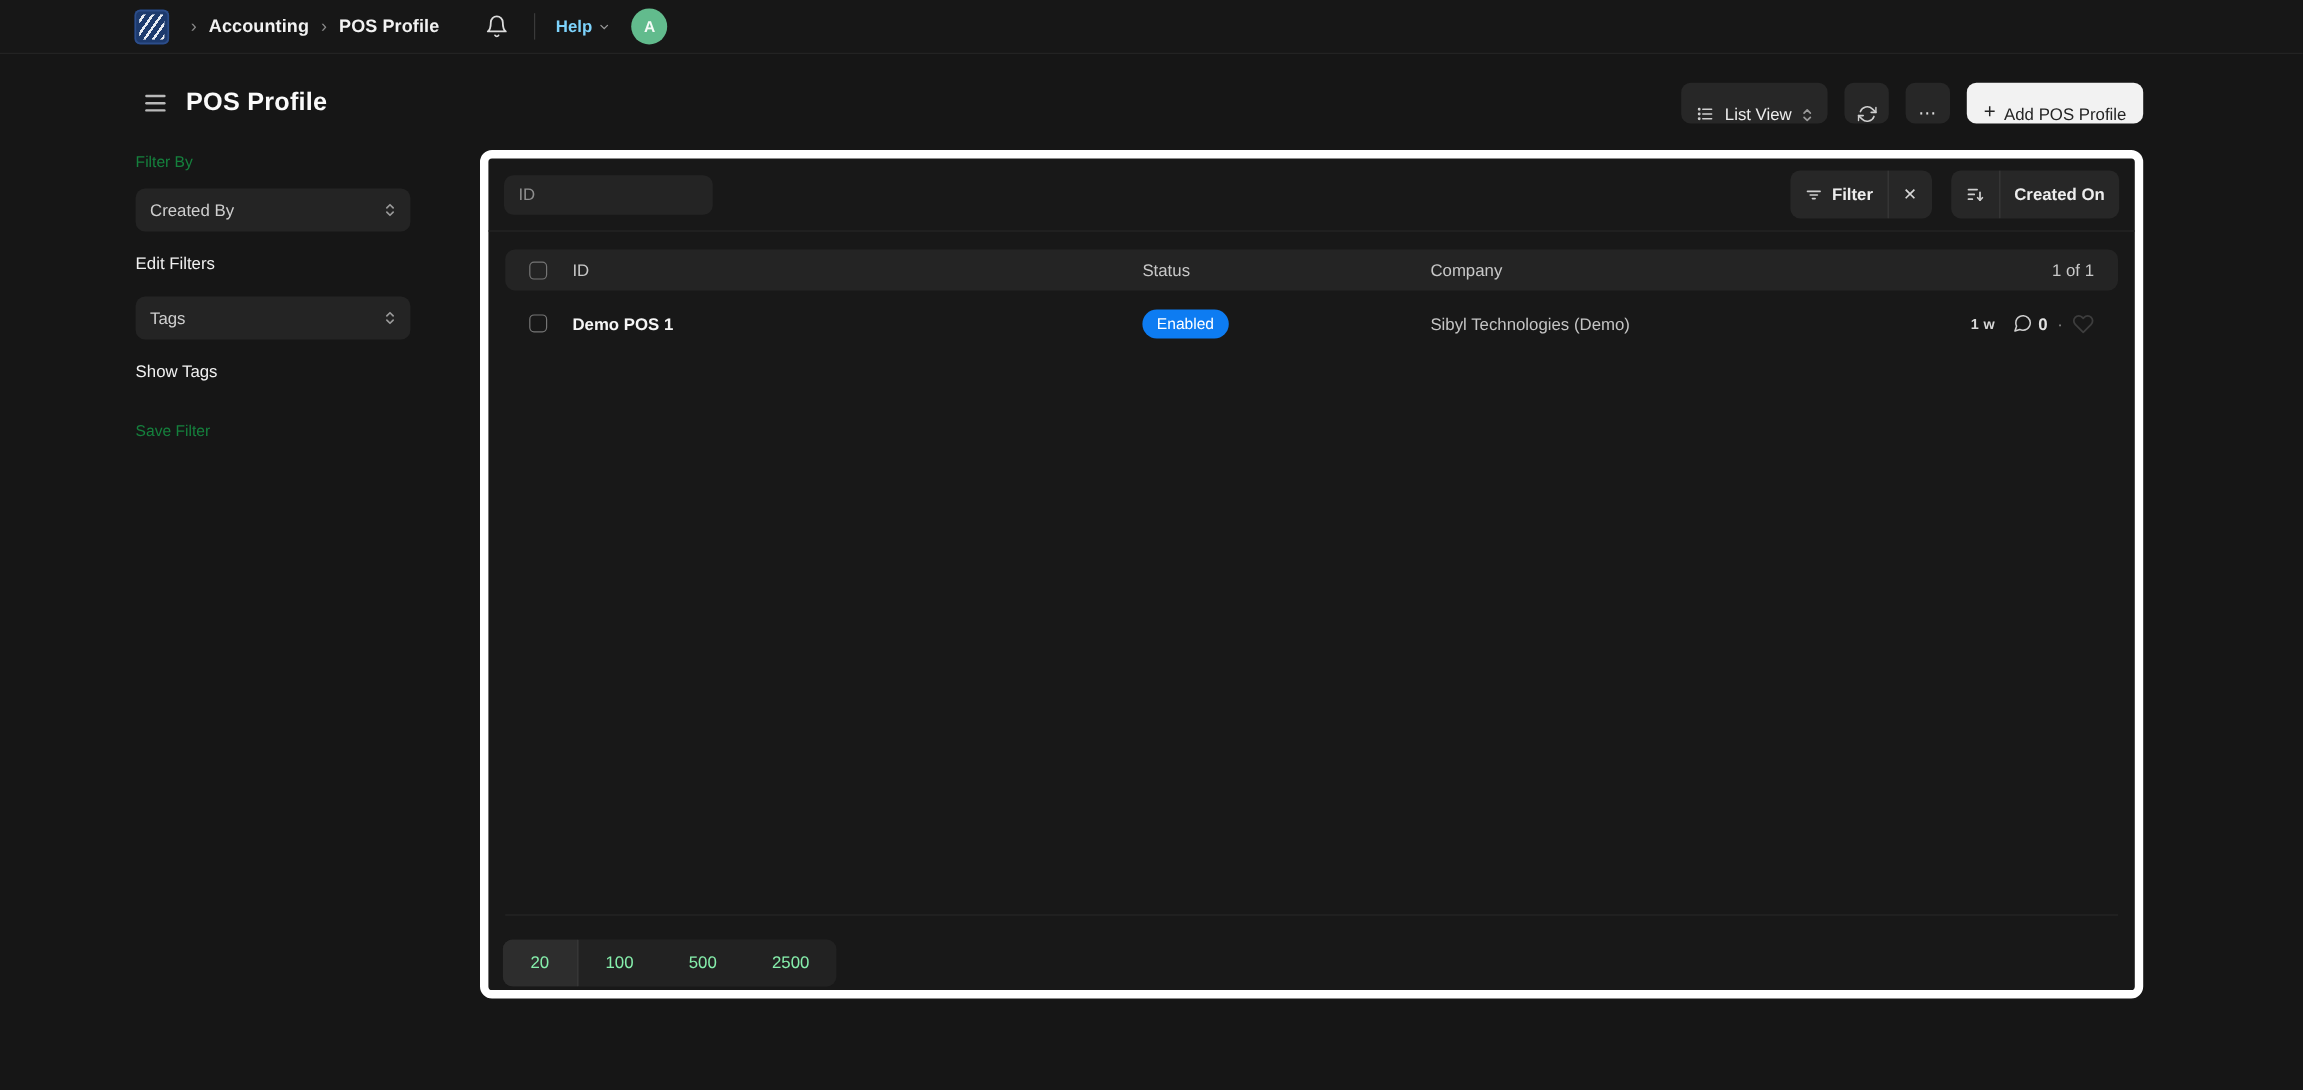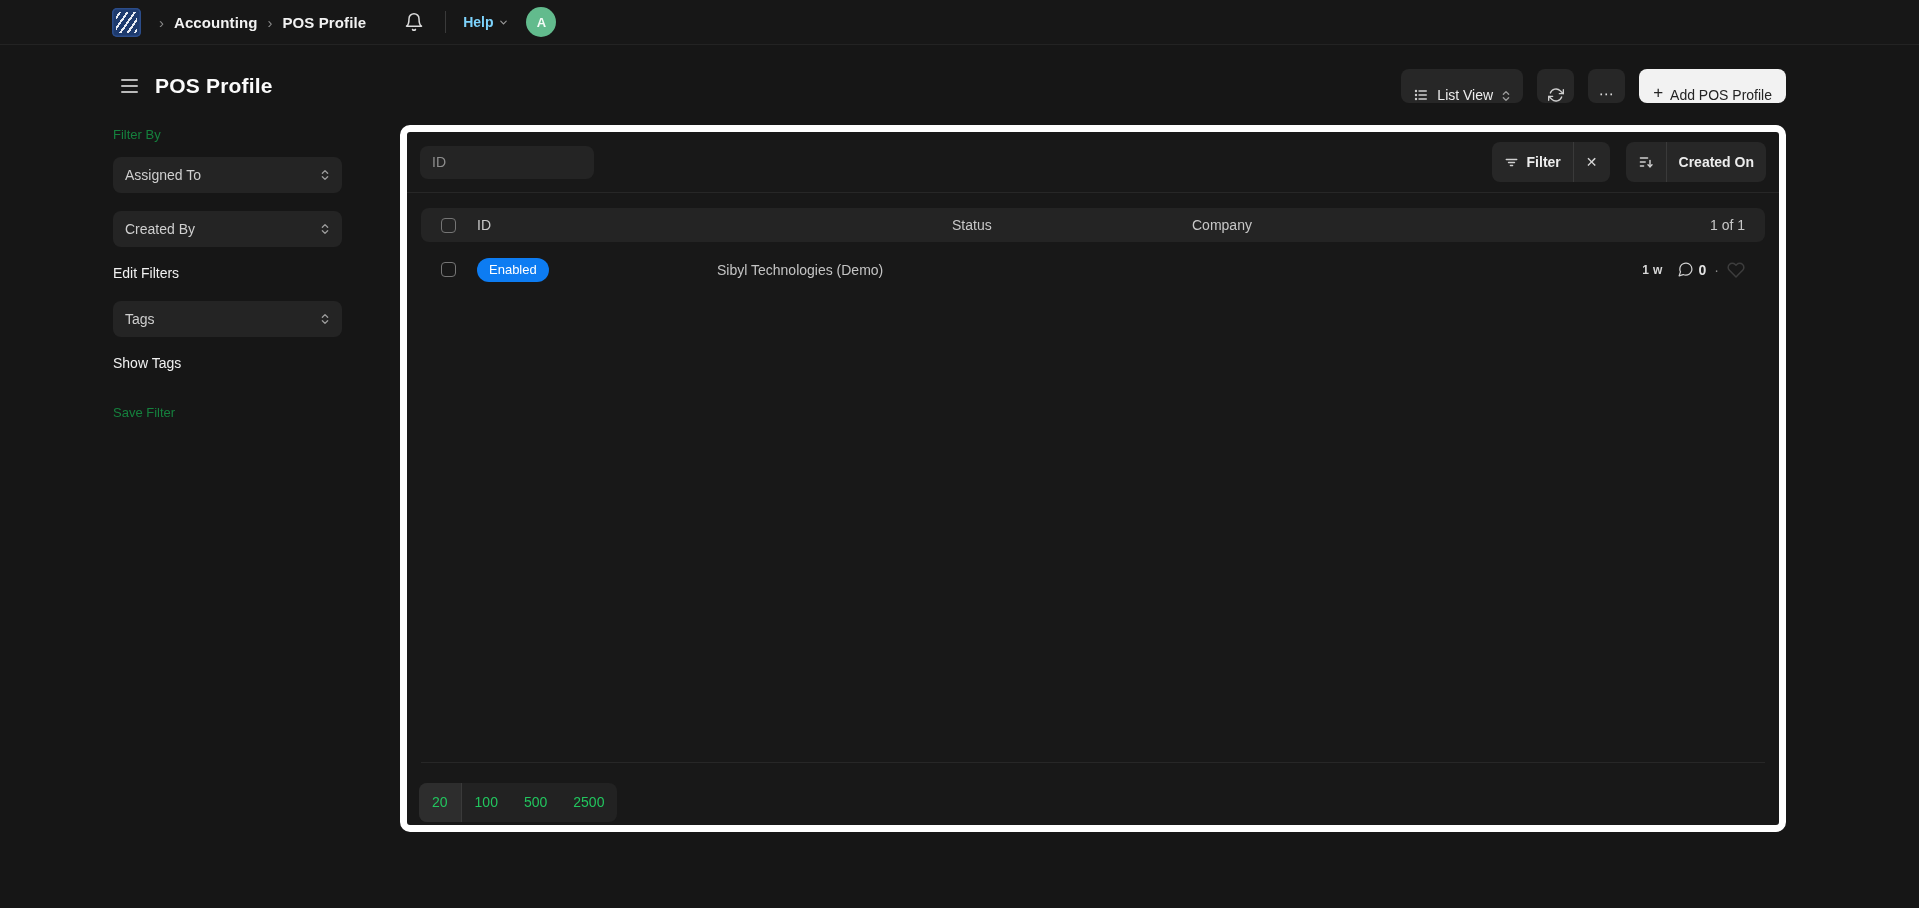--- a/index.html
+++ b/index.html
@@ -142,22 +142,22 @@
   .heart { color:#3d3d3d; cursor:pointer; }
 
   .panel-spacer { flex:1; }
   .panel-footer { border-top:1px solid #272727; margin:0 14px; }
   .pager-row { padding:16px 5px 0 12px; height:62px; display:flex; align-items:center; }
   .page-len-group {
     display:flex; align-items:stretch; height:39px; background:#222222;
     border-radius:8px; overflow:hidden;
   }
   .page-len {
-    display:flex; align-items:center; padding:0 13px; font-size:14px;
-    color:#22c55e; cursor:pointer;
+    display:flex; align-items:center; padding:0 23px; font-size:14px;
+    color:#86efac; cursor:pointer;
   }
   .page-len.selected { background:#2d2d2d; border-right:1px solid #3a3a3a; }
 </style>
 </head>
 <body>
 
 <header class="navbar">
   <div class="logo">
     <div class="stripes"></div>
   </div>
@@ -237,29 +237,20 @@
       <span>Add POS Profile</span>
     </button>
   </div>
 </div>
 
 <div class="content">
 
   <aside class="sidebar">
     <div class="side-label">Filter By</div>
 
-    <div class="side-select">
-      <span>Assigned To</span>
-      <span class="chev">
-        <svg width="10" height="14" viewBox="0 0 10 16" fill="none" stroke="#9a9a9a" stroke-width="1.6" stroke-linecap="round" stroke-linejoin="round">
-            <polyline points="2 6 5 3 8 6"></polyline>
-            <polyline points="2 10 5 13 8 10"></polyline>
-          </svg>
-      </span>
-    </div>
 
     <div class="side-select">
       <span>Created By</span>
       <span class="chev">
         <svg width="10" height="14" viewBox="0 0 10 16" fill="none" stroke="#9a9a9a" stroke-width="1.6" stroke-linecap="round" stroke-linejoin="round">
             <polyline points="2 6 5 3 8 6"></polyline>
             <polyline points="2 10 5 13 8 10"></polyline>
           </svg>
       </span>
     </div>
@@ -330,20 +321,21 @@
         <span class="c-id">ID</span>
         <span class="c-status">Status</span>
         <span class="c-company">Company</span>
         <span class="c-meta">1 of 1</span>
       </div>
 
       <div class="lrow lrow-data">
         <span class="c-check">
             <span class="checkbox"></span>
           </span>
+        <span class="c-id"><a class="row-id">Demo POS 1</a></span>
         <span class="c-status"><span class="pill">Enabled</span></span>
         <span class="c-company"><span class="row-company">Sibyl Technologies (Demo)</span></span>
         <span class="c-meta">
           <span class="meta-age">1 w</span>
           <span class="meta-comments">
             <span>
               <svg width="17" height="17" viewBox="0 0 24 24" fill="none" stroke="#cfcfcf" stroke-width="1.8" stroke-linecap="round" stroke-linejoin="round">
                   <path d="M21 11.5a8.38 8.38 0 0 1-.9 3.8 8.5 8.5 0 0 1-7.6 4.7 8.38 8.38 0 0 1-3.8-.9L3 21l1.9-5.7a8.38 8.38 0 0 1-.9-3.8 8.5 8.5 0 0 1 4.7-7.6 8.38 8.38 0 0 1 3.8-.9h.5a8.48 8.48 0 0 1 8 8v.5z"></path>
                 </svg>
             </span>

